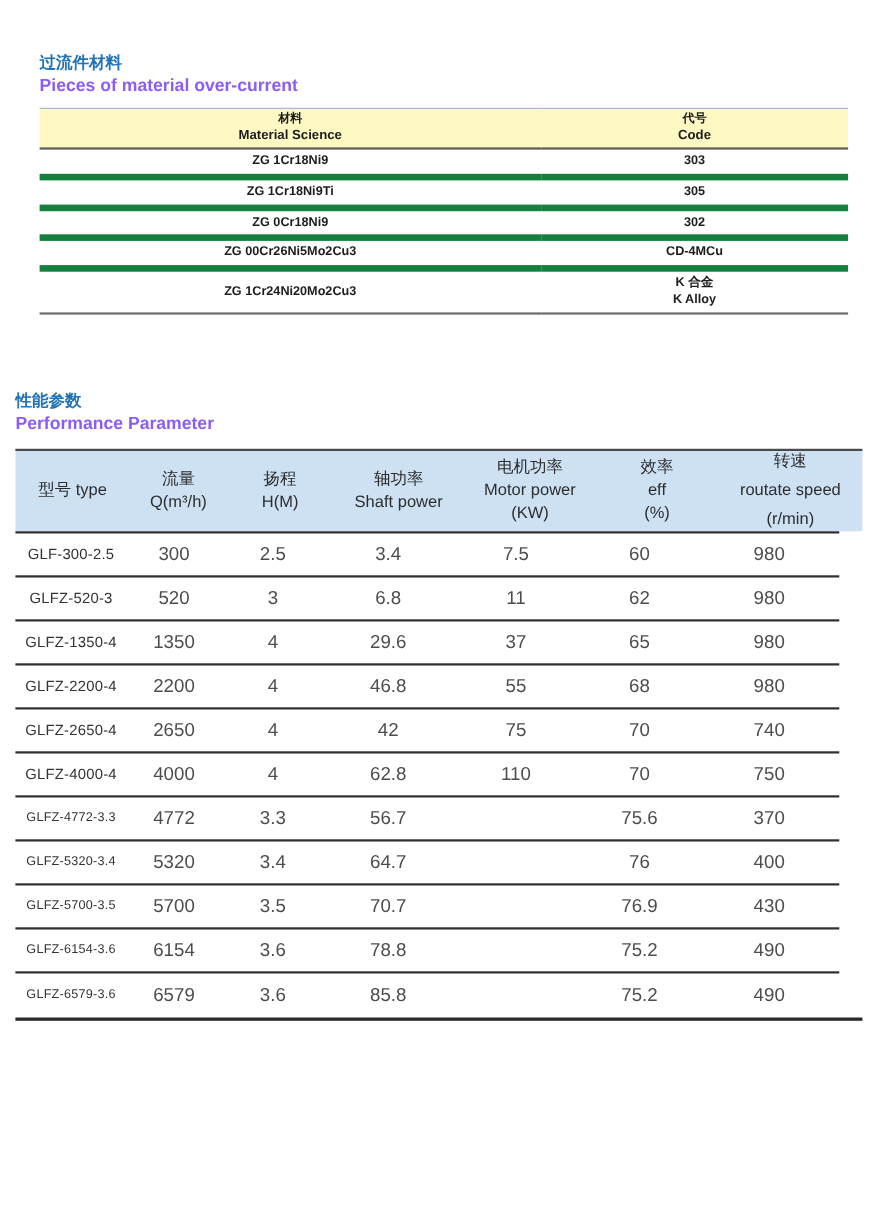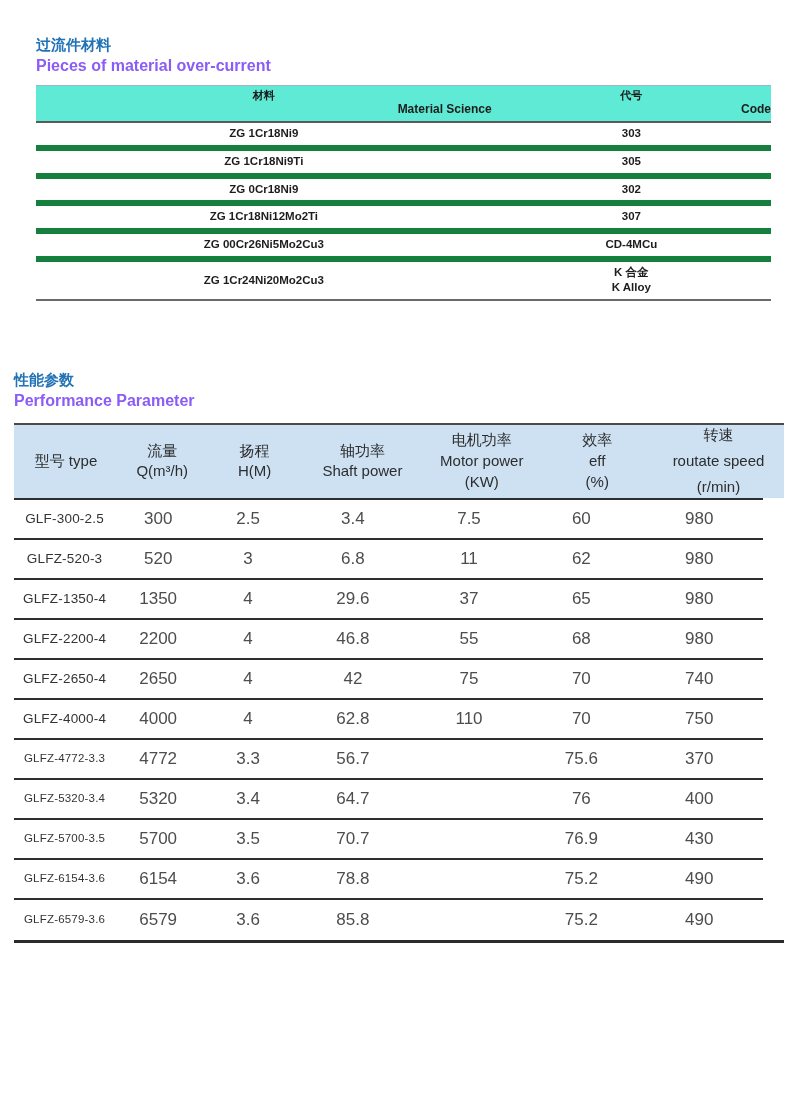--- a/index.html
+++ b/index.html
@@ -9,35 +9,35 @@
     font-family: "Liberation Sans", "DejaVu Sans", sans-serif;
     overflow: hidden;
   }
   .page { width: 800px; height: 1119px; position: relative; }
 
   
   .title-zh { font-size: 15px; font-weight: bold; color: #2173b6; line-height: 1.45; }
   .title-en { font-size: 16px; font-weight: bold; color: #8b5cf6; line-height: 1.25; }
 
   
-  .sec1 { padding-top: 34px; margin-left: 36px; }
+  .sec1 { padding-top: 47px; margin-left: 36px; }
   .sec1 .title-wrap { margin-bottom: 9px; }
   .mat-table {
     width: 735px; border-collapse: collapse; table-layout: fixed;
     border-top: 1px solid #9fb4c4;
   }
   .mat-table th {
-    background: #5eead4;
+    background: #fef9c3;
     font-size: 11px; font-weight: bold; color: #1c1c1c;
     text-align: center; line-height: 1.3;
     padding: 2px 0 3px 0;
     border-bottom: 2px solid #5a5a5a;
   }
   .mat-table th .zh { font-weight: bold; font-size: 11px; }
-  .mat-table th .en { font-weight: bold; font-size: 12px; text-align: right; }
+  .mat-table th .en { font-weight: bold; font-size: 12px; }
   .col-material { width: 62%; }
   .col-code { width: 38%; }
   .mat-table td {
     text-align: center; vertical-align: middle;
     font-size: 11.5px; font-weight: bold; color: #1d1d1d;
     line-height: 1.3; padding: 3px 0 4px 0;
     border-bottom: 6px solid #15803d;
   }
   .mat-table tbody tr:last-child td { border-bottom: 2px solid #6a6a6a; }
 
@@ -110,24 +110,20 @@
           </tr>
           <tr>
             <td>ZG 1Cr18Ni9Ti</td>
             <td>305</td>
           </tr>
           <tr>
             <td>ZG 0Cr18Ni9</td>
             <td>302</td>
           </tr>
           <tr>
-            <td>ZG 1Cr18Ni12Mo2Ti</td>
-            <td>307</td>
-          </tr>
-          <tr>
             <td>ZG 00Cr26Ni5Mo2Cu3</td>
             <td>CD-4MCu</td>
           </tr>
           <tr>
             <td>ZG 1Cr24Ni20Mo2Cu3</td>
             <td>
               <div>K 合金</div>
               <div>K Alloy</div>
             </td>
           </tr>

